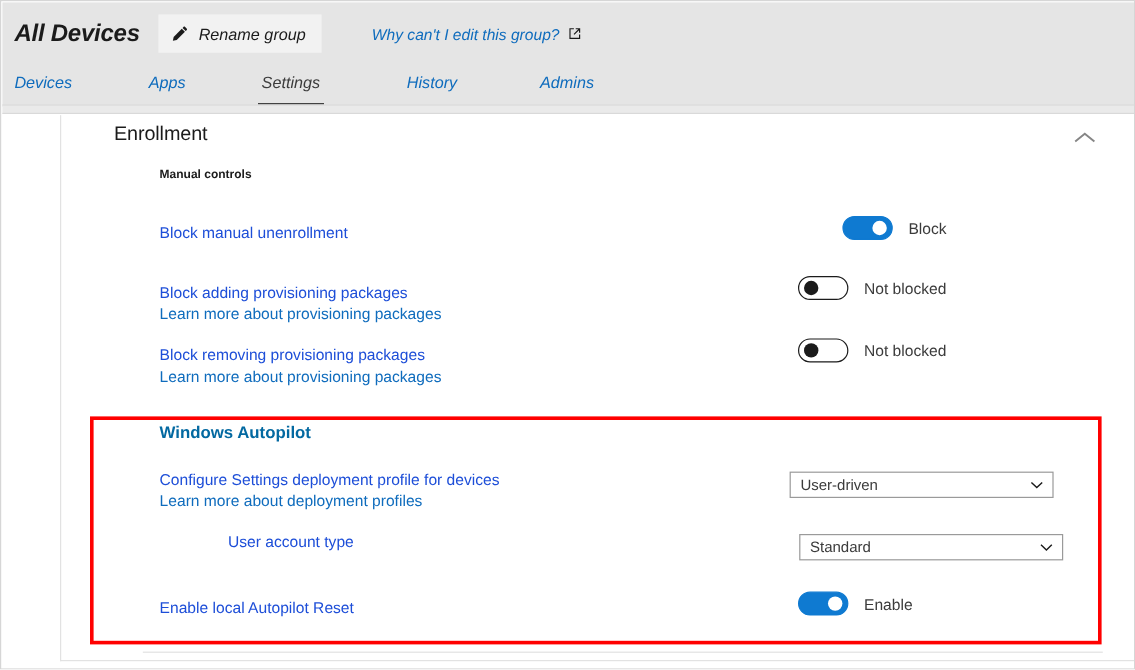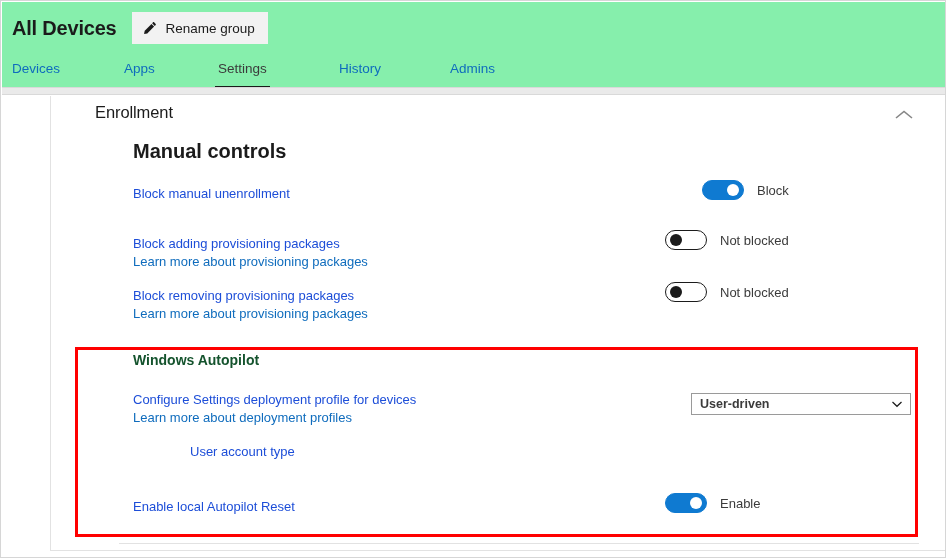--- a/index.html
+++ b/index.html
@@ -17,21 +17,22 @@
     background: #ffffff;
     border: 1px solid #d6d6d6;
     overflow: hidden;
   }
 
   
   #header {
     position: absolute;
     left: 1px; top: 1px;
     width: 944px; height: 87px;
-    background: #86efac;
+    background: #e5e5e5;
+    font-style: italic;
   }
 
   #title-row {
     position: absolute;
     left: 0; top: 0;
     width: 944px; height: 52px;
     display: flex;
     align-items: center;
   }
 
@@ -158,21 +159,21 @@
     cursor: pointer;
     display: flex;
     align-items: center;
     justify-content: center;
   }
   #collapse-chevron svg { display: block; }
 
   #manual-controls-header {
     position: absolute;
     left: 82px; top: 44px;
-    font-size: 20px;
+    font-size: 10px;
     font-weight: bold;
     color: #1b1b1b;
   }
 
   
   .setting-label {
     position: absolute;
     font-size: 13px;
     color: #1d4ed8;
     white-space: nowrap;
@@ -294,20 +295,29 @@
       <div id="rename-group-button">
         <span class="pencil-icon">
           <svg width="15" height="15" viewBox="0 0 16 16">
             <path d="M11.8 1.4c.3-.3.8-.3 1.1 0l1.7 1.7c.3.3.3.8 0 1.1l-1 1L10.8 2.4l1-1z" fill="#1b1b1b"></path>
             <path d="M10.1 3.1l2.8 2.8-7.3 7.3-3.4.7.7-3.4 7.2-7.4z" fill="#1b1b1b"></path>
           </svg>
         </span>
         <span>Rename group</span>
       </div>
 
+      <a id="why-link">
+        <span>Why can't I edit this group?</span>
+        <span class="ext-link-icon">
+          <svg width="12" height="12" viewBox="0 0 16 16">
+            <path d="M2 2h5v1.3H3.3v9.4h9.4V9H14v5H2V2z" fill="#1b1b1b"></path>
+            <path d="M9 2h5v5h-1.3V4.2L7.6 9.3l-.9-.9 5.1-5.1H9V2z" fill="#1b1b1b"></path>
+          </svg>
+        </span>
+      </a>
     </div>
 
     <div id="tabs">
       <div class="tab" style="left:10px;">Devices</div>
       <div class="tab" style="left:122px;">Apps</div>
       <div class="tab active" style="left:216px;">Settings</div>
       <div class="tab" style="left:337px;margin-top:24px;">History</div>
       <div class="tab" style="left:448px;text-align:right;">Admins</div>
     </div>
   </div>
@@ -347,34 +357,42 @@
 
       <div class="setting-label" style="left:82px; top:192px;">Block removing provisioning packages</div>
       <a class="setting-sublink" style="left:82px; top:210px;">Learn more about provisioning packages</a>
       <div class="toggle-row" style="left:614px; top:186px;">
         <div class="toggle off">
           <span class="knob"></span>
         </div>
         <span class="toggle-text">Not blocked</span>
       </div>
 
-      <div class="setting-label" style="left:82px; top:256px; font-size:14px; font-weight:bold; color:#14532d;">Windows Autopilot</div>
+      <div class="setting-label" style="left:82px; top:256px; font-size:14px; font-weight:bold; color:#0369a1;">Windows Autopilot</div>
 
       <div class="setting-label" style="left:82px; top:296px;">Configure Settings deployment profile for devices</div>
       <a class="setting-sublink" style="left:82px; top:314px;">Learn more about deployment profiles</a>
-      <div class="dropdown" style="left:640px; top:297px;font-weight:bold;">
+      <div class="dropdown" style="left:607px; top:297px;">
         <span class="dd-value">User-driven</span>
         <span class="dd-chevron">
           <svg width="12" height="12" viewBox="0 0 12 12">
             <path d="M1.5 4 L6 8.3 L10.5 4" fill="none" stroke="#1b1b1b" stroke-width="1.2"></path>
           </svg>
         </span>
       </div>
 
       <div class="setting-label" style="left:139px; top:348px;">User account type</div>
+      <div class="dropdown" style="left:615px; top:349px;">
+        <span class="dd-value">Standard</span>
+        <span class="dd-chevron">
+          <svg width="12" height="12" viewBox="0 0 12 12">
+            <path d="M1.5 4 L6 8.3 L10.5 4" fill="none" stroke="#1b1b1b" stroke-width="1.2"></path>
+          </svg>
+        </span>
+      </div>
 
       <div class="setting-label" style="left:82px; top:403px;">Enable local Autopilot Reset</div>
       <div class="toggle-row" style="left:614px; top:397px;">
         <div class="toggle on">
           <span class="knob"></span>
         </div>
         <span class="toggle-text">Enable</span>
       </div>
 
       <div id="autopilot-highlight"></div>

